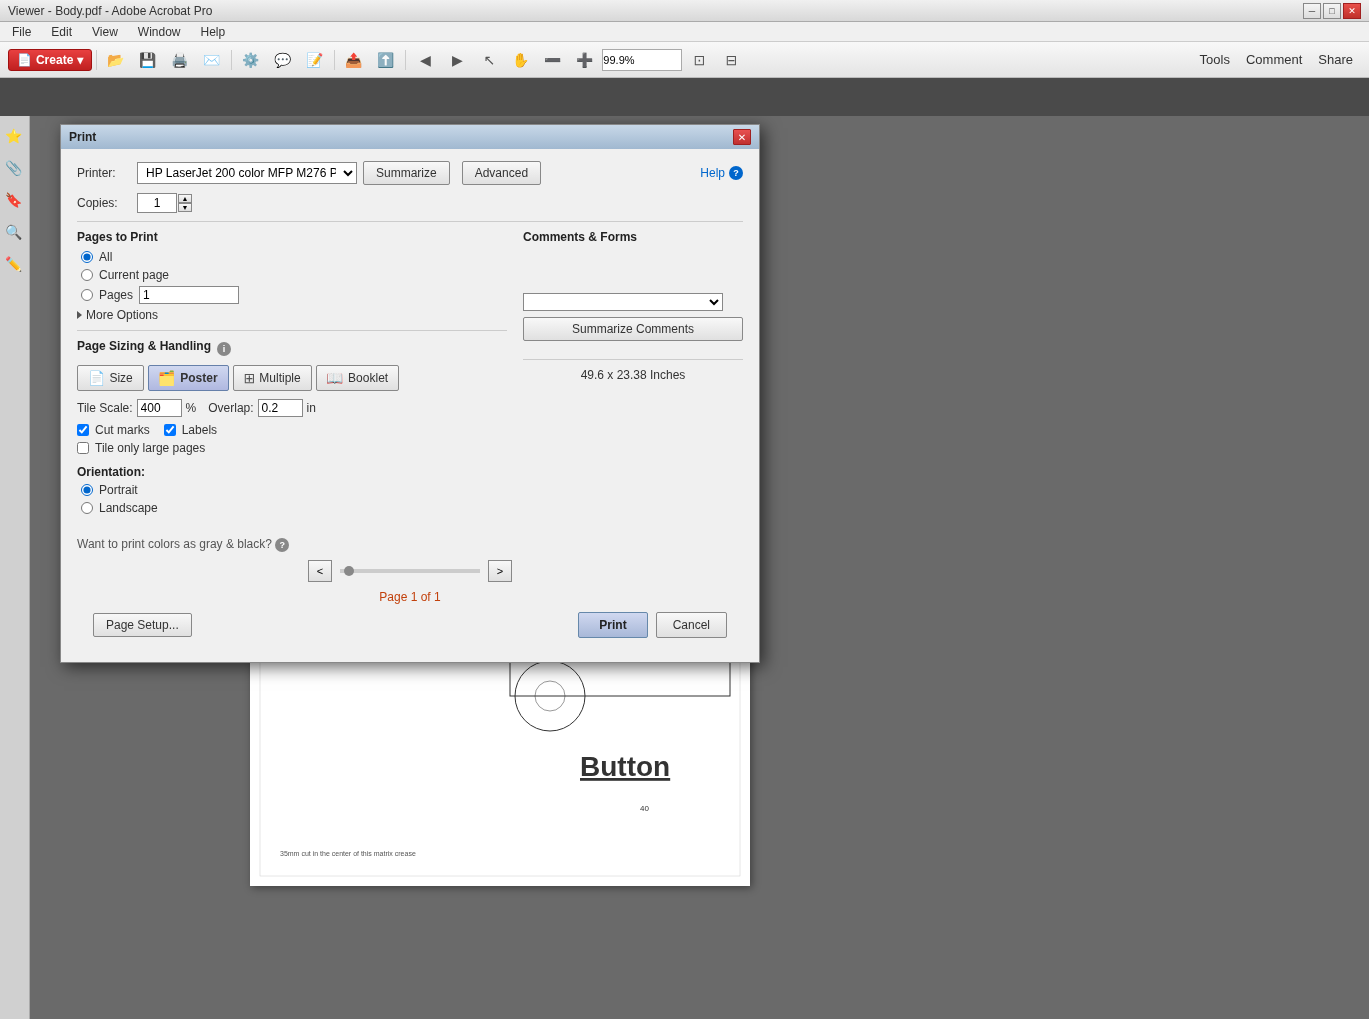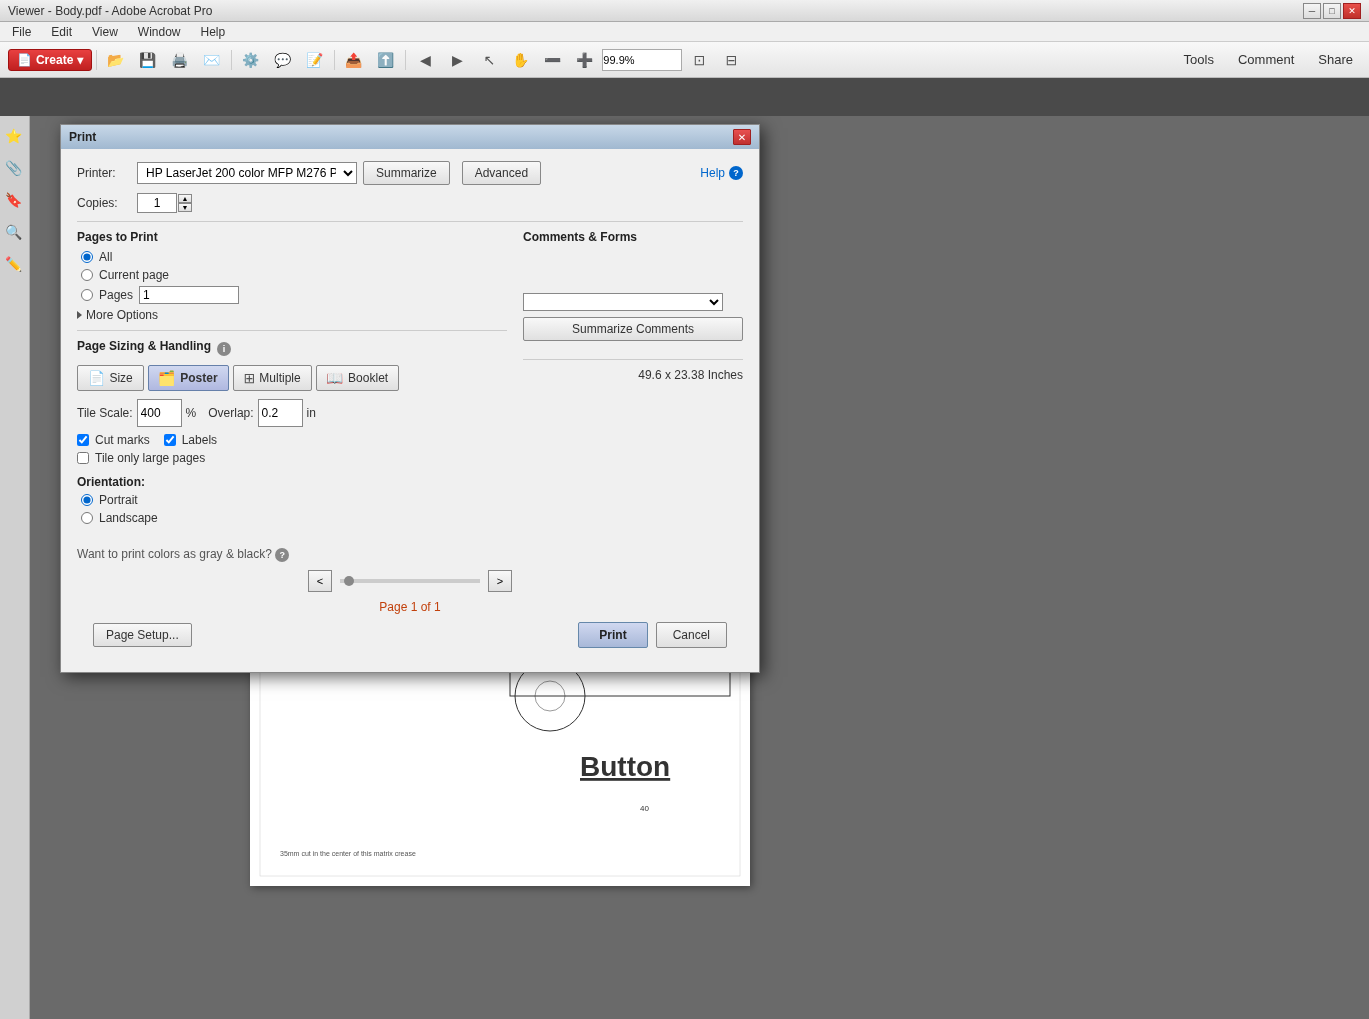--- a/index.html
+++ b/index.html
@@ -411,21 +411,21 @@
     }
     .setting-row {
       display: flex;
       align-items: center;
       gap: 4px;
       font-size: 12px;
       color: #333;
     }
     .small-input {
       width: 45px;
-      height: 28px;
+      height: 18px;
       border: 1px solid #888;
       font-size: 12px;
       padding: 0 3px;
       background: white;
     }
 
     .checkbox-row {
       display: flex;
       align-items: center;
       gap: 6px;
@@ -441,21 +441,21 @@
 
     
     .preview-section {
       margin-top: 8px;
       border-top: 1px solid #ccc;
       padding-top: 8px;
     }
     .preview-info {
       font-size: 12px;
       color: #333;
-      text-align: right;
+      text-align: center;
       margin-bottom: 4px;
     }
     .preview-box {
       width: 200px;
       height: 90px;
       border: 1px solid #aaa;
       background: white;
       margin: 0 auto;
       display: flex;
       align-items: center;
@@ -646,21 +646,21 @@
   <div class="page-nav">
     <div class="toolbar-btn">↖</div>
     <div class="toolbar-btn">✋</div>
   </div>
   <div class="toolbar-btn">➖</div>
   <div class="toolbar-btn">➕</div>
   <input class="zoom-select" type="text" value="99.9%" style="">
   <div class="toolbar-btn">⊡</div>
   <div class="toolbar-btn">⊟</div>
 
-  <div style="margin-left:auto; display:flex; gap:8px;">
+  <div style="margin-left:auto; display:flex; ">
     <span class="right-nav-btn" style="font-size:13px;color:#333;cursor:pointer;">Tools</span>
     <span class="right-nav-btn" style="font-size:13px;color:#333;cursor:pointer;">Comment</span>
     <span class="right-nav-btn" style="font-size:13px;color:#333;cursor:pointer;">Share</span>
   </div>
 </div>
 
 <div class="main-area">
 
   <div class="left-sidebar">
     <div class="sidebar-icon">⭐</div>

